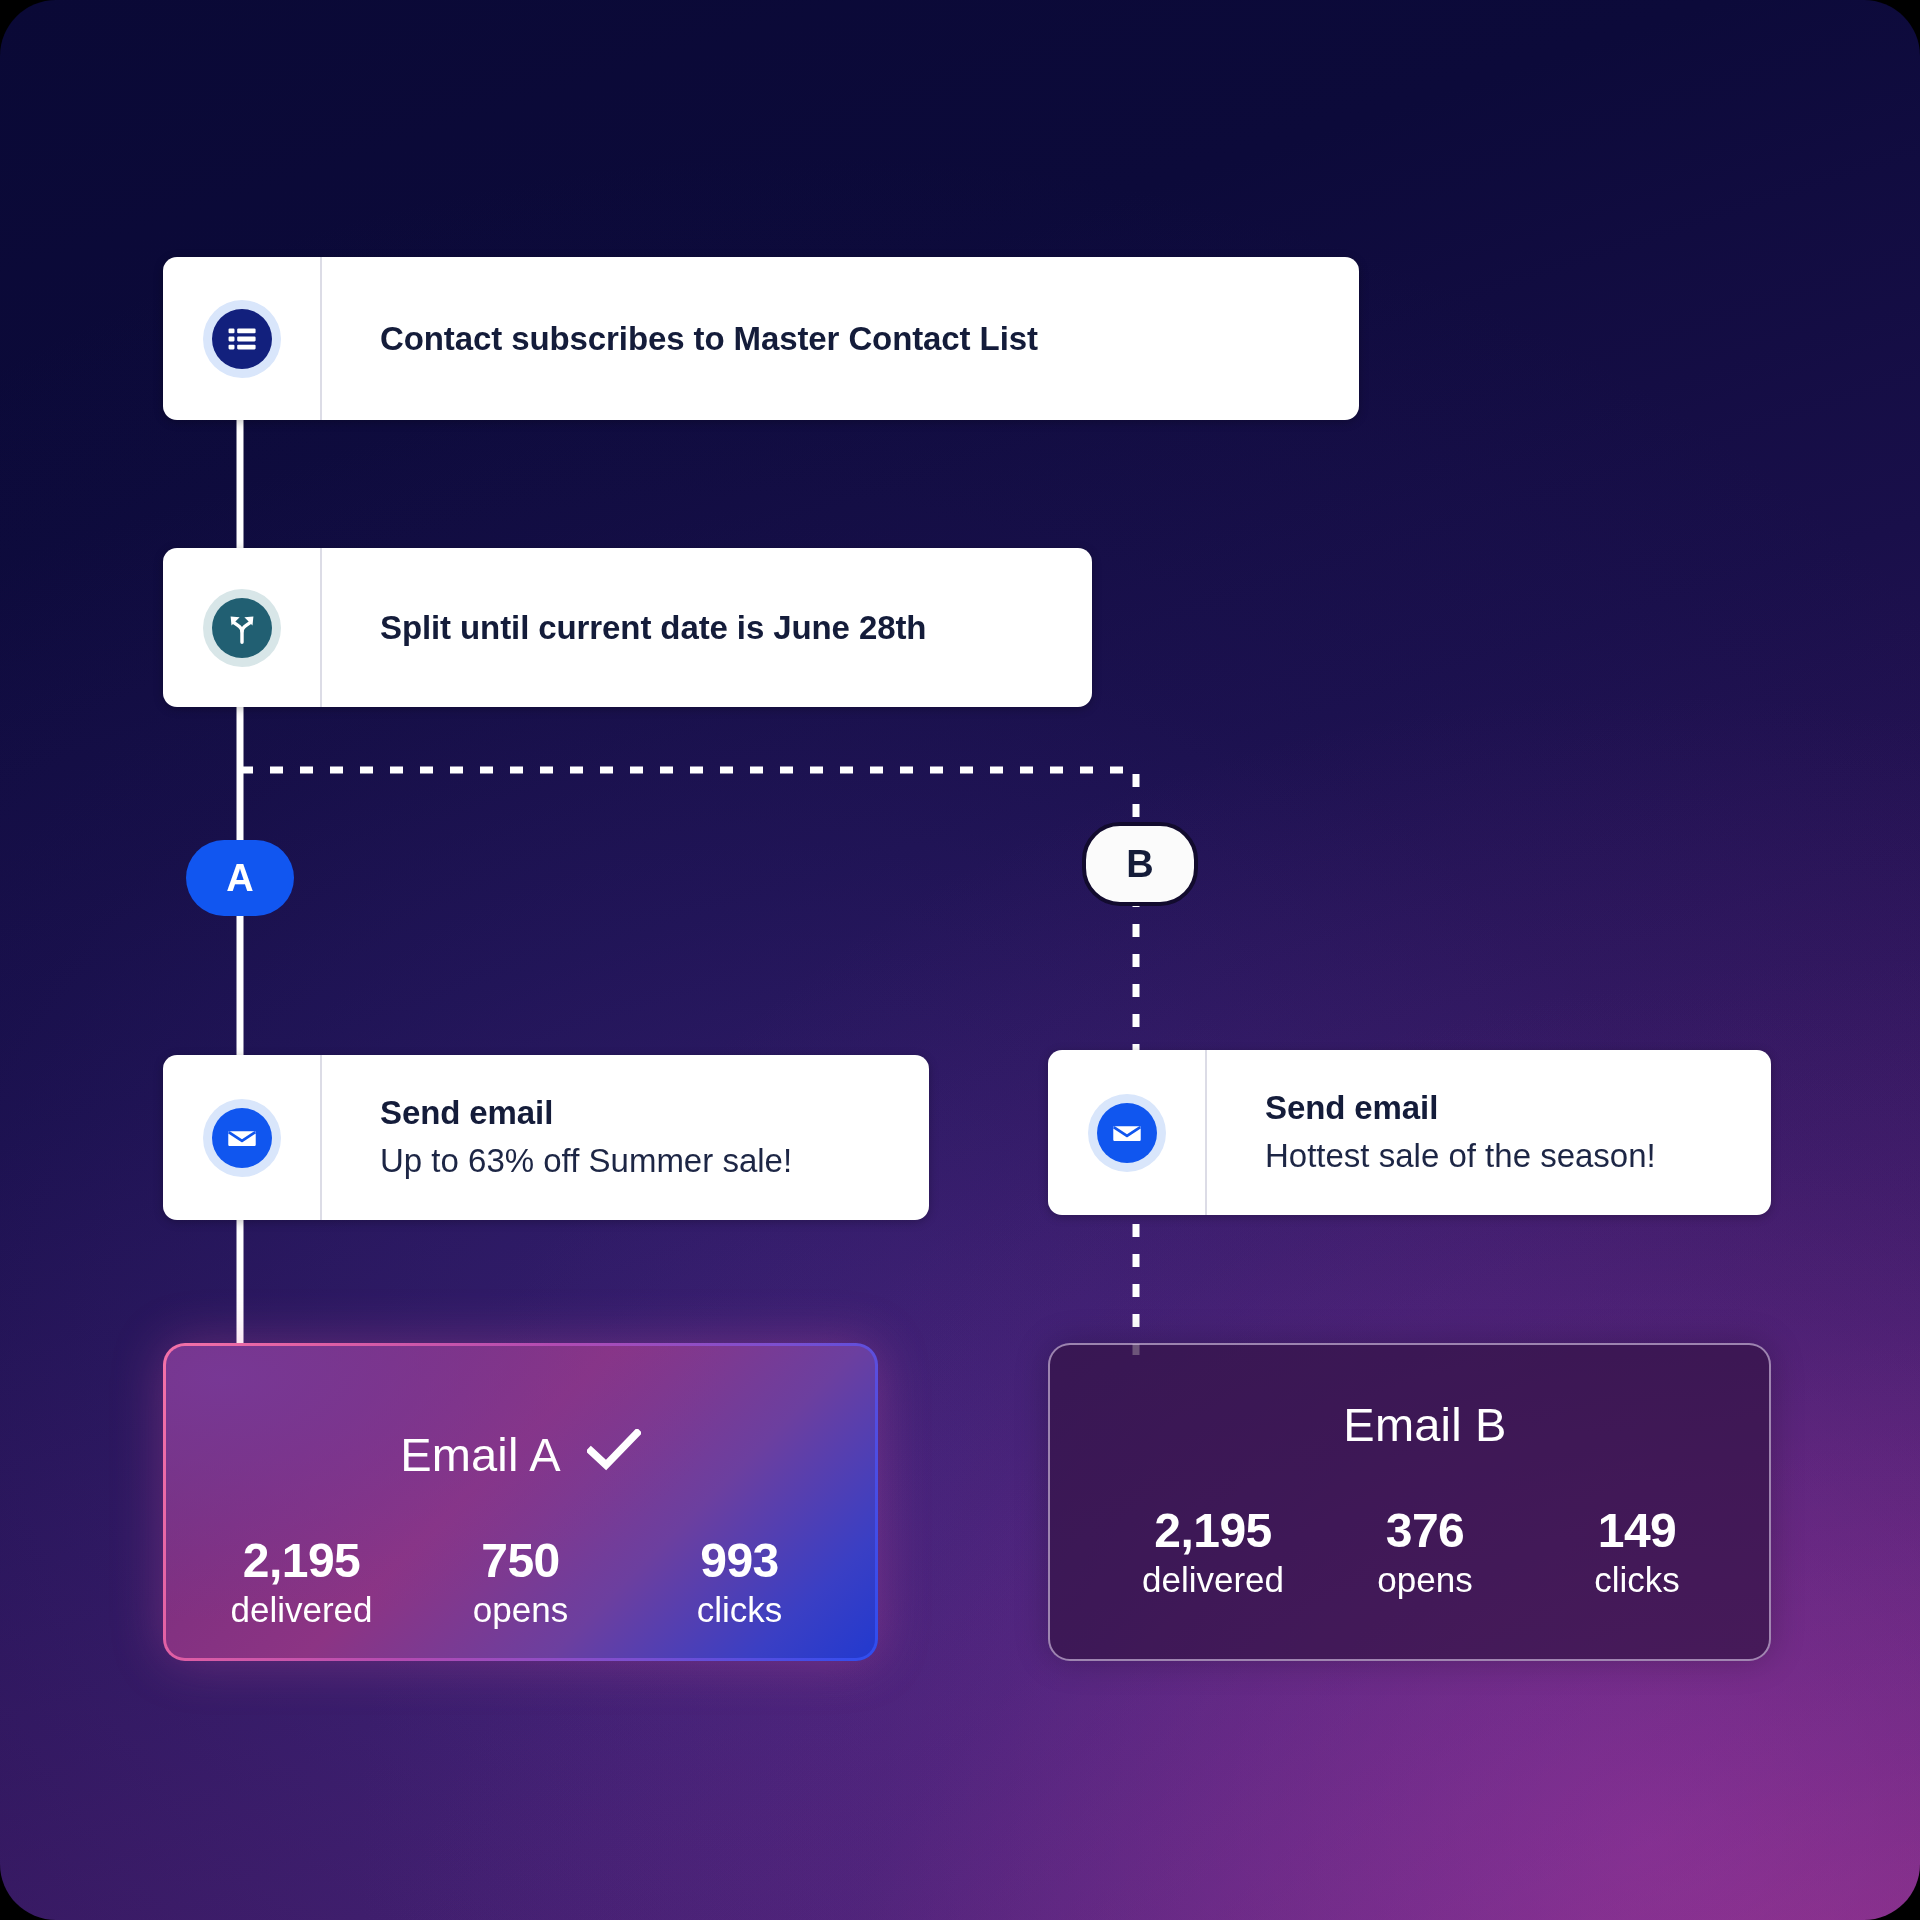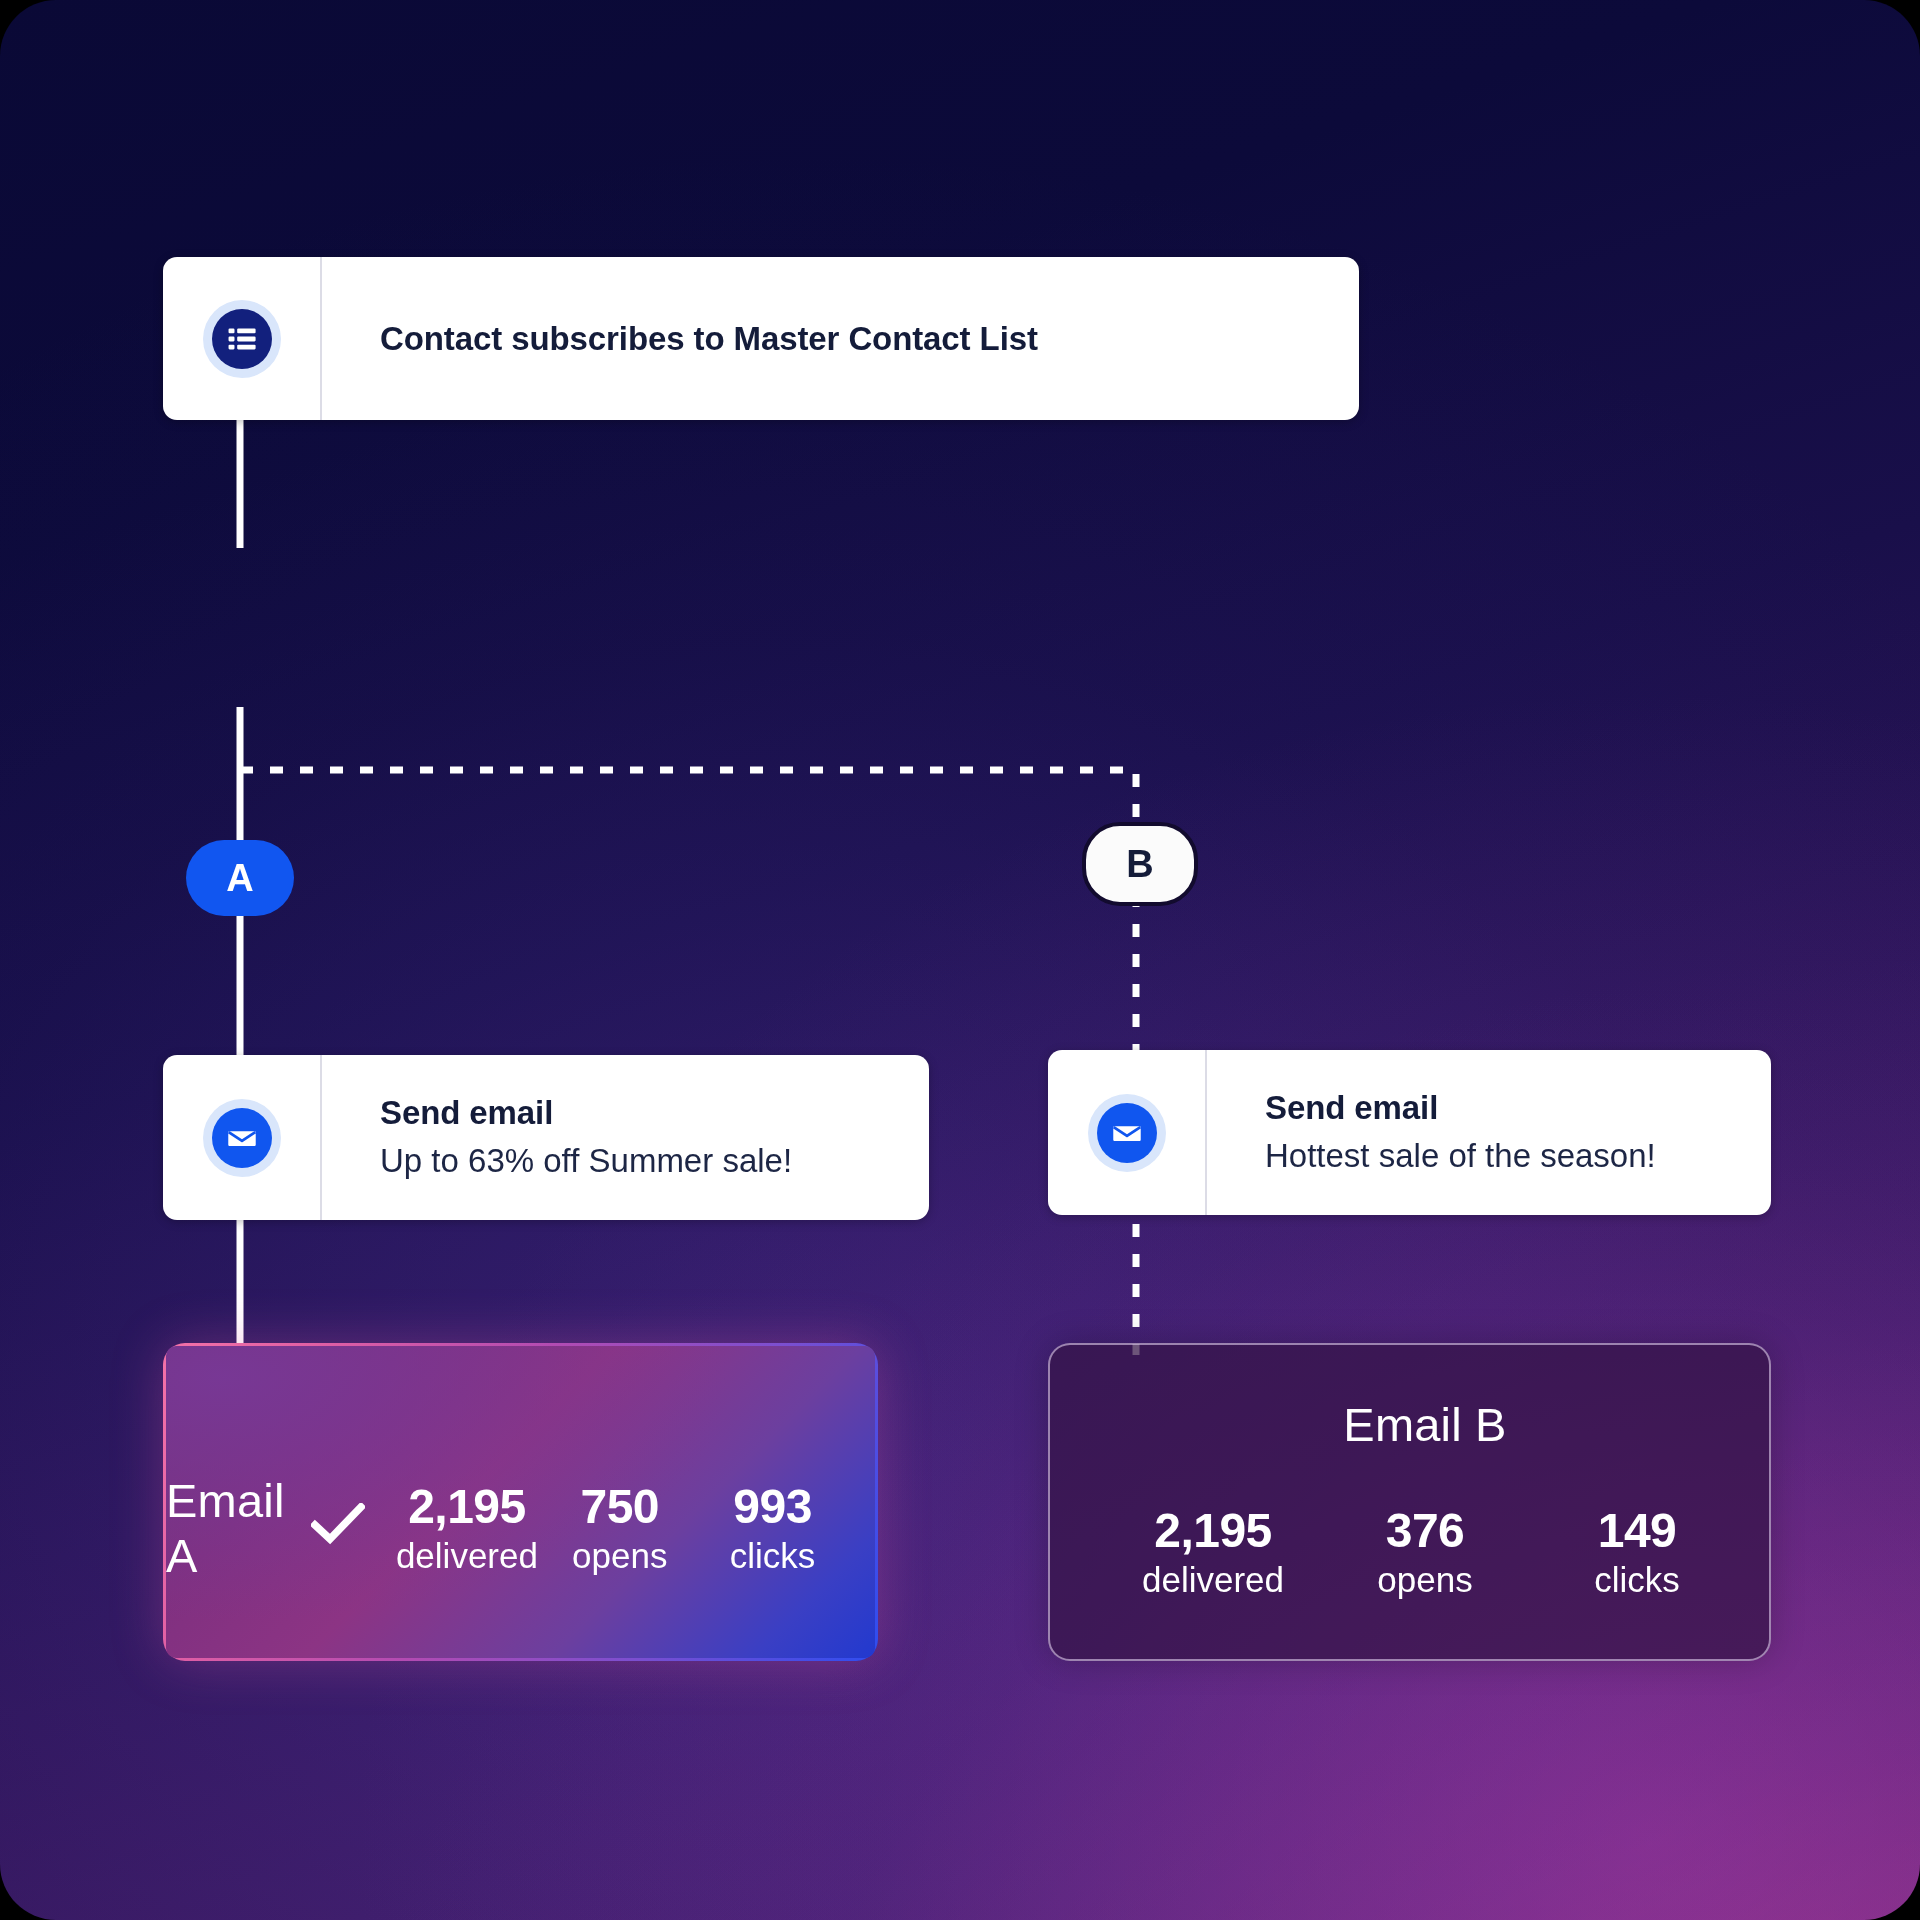--- a/index.html
+++ b/index.html
@@ -133,27 +133,28 @@
     z-index: 5;
   }
   .result-card.winner {
     padding: 3px;
     background: linear-gradient(115deg, #f472a8 0%, #e05fa4 18%, #b34bb2 45%, #7b4fd0 72%, #2e4df0 100%);
     box-shadow: 0 0 52px rgba(230,90,170,0.30);
   }
   .winner-inner {
     width: 100%;
     height: 100%;
-    border-radius: 10px;
+    border-radius: 19px;
     background:
       radial-gradient(120% 130% at 8% 10%, rgba(120,56,150,0.95) 0%, rgba(120,50,140,0.0) 60%),
       linear-gradient(135deg, #6e3177 0%, #803080 24%, #8c3484 44%, #6c3f9f 68%, #3a3fc4 88%, #2239cf 100%);
     display: flex;
-    flex-direction: row;
-    align-items: center;
+    flex-direction: column;
+    align-items: center;
+    justify-content: center;
   }
   .result-card.loser {
     background: rgba(52,20,70,0.72);
     border: 2px solid rgba(218,200,232,0.62);
     box-shadow: 0 0 34px rgba(0,0,0,0.22);
     align-items: center;
   }
 
   .result-title {
     color: #ffffff;
@@ -225,20 +226,37 @@
             <rect x="8.6" y="16" width="13" height="3.4" rx="0.8" fill="#ffffff"></rect>
           </svg>
         </span>
       </span>
     </div>
     <div class="node-body">
       <div class="node-title">Contact subscribes to Master Contact List</div>
     </div>
   </div>
 
+  <div class="node" style="left:163px; top:548px; width:929px; height:159px;">
+    <div class="node-iconwrap">
+      <span class="icon-halo halo-teal">
+        <span class="icon-circle circ-teal">
+          <svg width="36" height="36" viewBox="0 0 24 24" aria-hidden="true">
+            <path d="M12 21.5 L12 14.2 C12 12.2 10.6 11.2 9.0 10.1 L6.6 8.4" stroke="#ffffff" stroke-width="2.3" fill="none" stroke-linecap="round"></path>
+            <path d="M12 14.2 C12 12.2 13.4 11.2 15.0 10.1 L17.4 8.4" stroke="#ffffff" stroke-width="2.3" fill="none" stroke-linecap="round"></path>
+            <polygon points="4.4,4.3 10.4,4.9 5.0,10.3" fill="#ffffff"></polygon>
+            <polygon points="19.6,4.3 13.6,4.9 19.0,10.3" fill="#ffffff"></polygon>
+          </svg>
+        </span>
+      </span>
+    </div>
+    <div class="node-body">
+      <div class="node-title">Split until current date is June 28th</div>
+    </div>
+  </div>
 
   <div class="branch-badge badge-a" style="left:186px; top:840px;">
     <span>A</span>
   </div>
   <div class="branch-badge badge-b" style="left:1082px; top:822px;">
     <span>B</span>
   </div>
 
   <div class="node" style="left:163px; top:1055px; width:766px; height:165px;">
     <div class="node-iconwrap">

